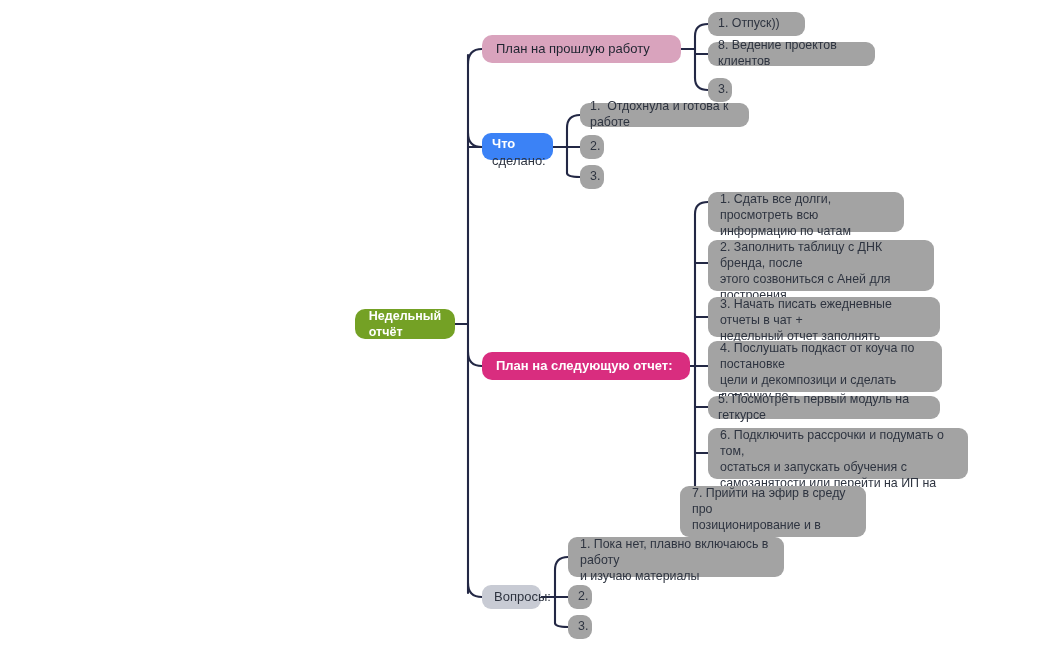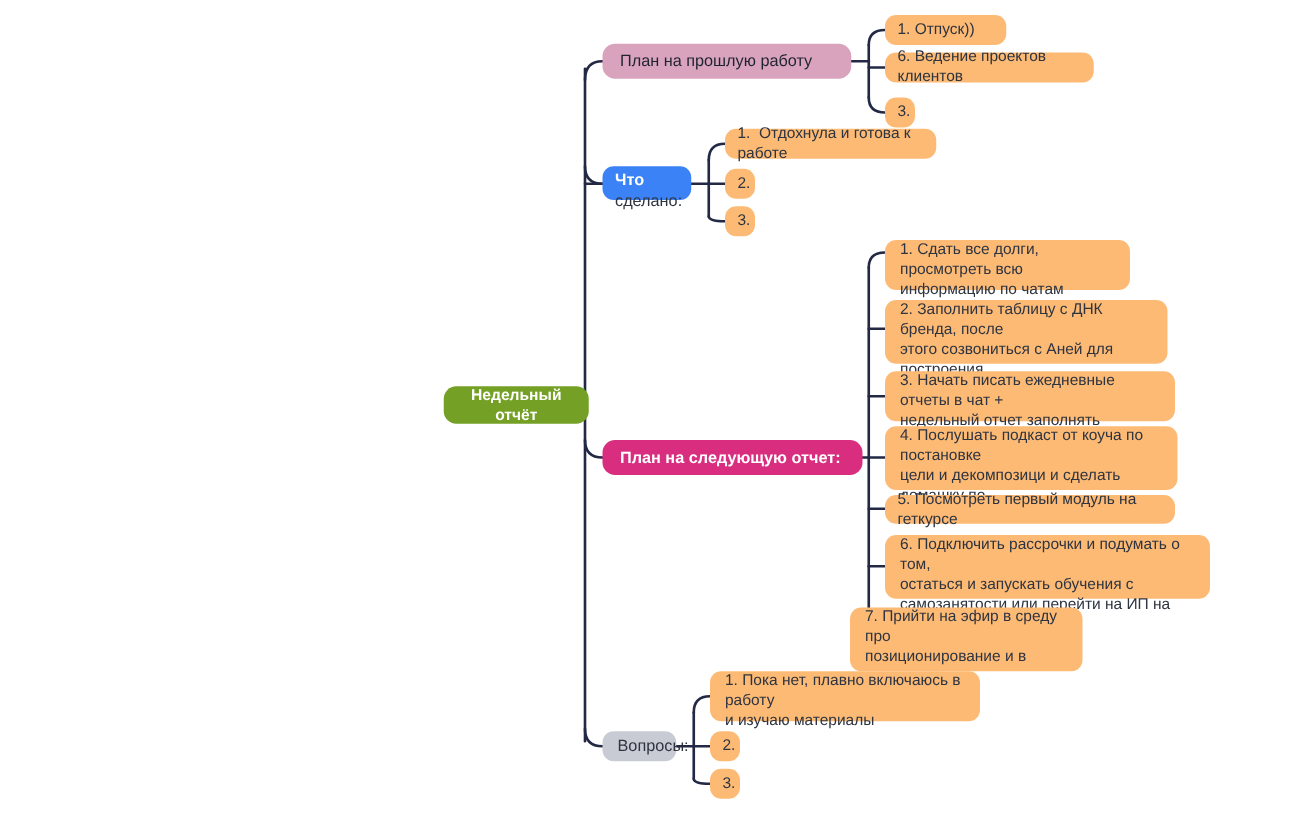--- a/index.html
+++ b/index.html
@@ -97,21 +97,21 @@
   .branch-grey {
     background: #c8cbd4;
     color: #2e3440;
     font-size: 13px;
     padding: 0 12px;
     border-radius: 9px;
   }
 
   
   .leaf {
-    background: #fdba74;
+    background: #a3a3a3;
     color: #2e3440;
     font-size: 12.4px;
     padding: 7px 12px;
     border-radius: 9px;
     align-items: center;
   }
   .leaf.multi { align-items: flex-start; padding-top: 0; }
   .leaf.tiny { padding: 6px 10px; }
 </style>
 </head>
@@ -155,26 +155,26 @@
 
       <path d="M541 597 H555"></path>
       <path d="M555 570 V623"></path>
       <path d="M555 570 Q555 557 568 557"></path>
       <path d="M555 597 H568"></path>
       <path d="M555 623 Q555 627 568 627"></path>
     </g>
   </svg>
 
 
-  <div class="node hub" style="left:355px; top:309px; width:116px; height:30px;text-align:center;">Недельный отчёт</div>
+  <div class="node hub" style="left:355px; top:309px; width:100px; height:30px;">Недельный отчёт</div>
 
   <div class="node branch-rose" style="left:482px; top:35px; width:199px; height:28px;">План на прошлую работу</div>
 
   <div class="node leaf tiny" style="left:708px; top:12px; width:97px; height:24px;">1. Отпуск))</div>
-  <div class="node leaf tiny" style="left:708px; top:42px; width:167px; height:24px;">6. Ведение проектов клиентов</div>
+  <div class="node leaf tiny" style="left:708px; top:42px; width:167px; height:24px;">8. Ведение проектов клиентов</div>
   <div class="node leaf tiny" style="left:708px; top:78px; width:24px; height:24px;">3.</div>
 
   <div class="node branch-green" style="left:482px; top:133px; width:71px; height:27px;">
     <span class="ov"><span>Что</span><br><span class="second">сделано:</span></span>
   </div>
 
   <div class="node leaf tiny" style="left:580px; top:103px; width:169px; height:24px;">1.  Отдохнула и готова к работе</div>
   <div class="node leaf tiny" style="left:580px; top:135px; width:24px; height:24px;">2.</div>
   <div class="node leaf tiny" style="left:580px; top:165px; width:24px; height:24px;">3.</div>
 

